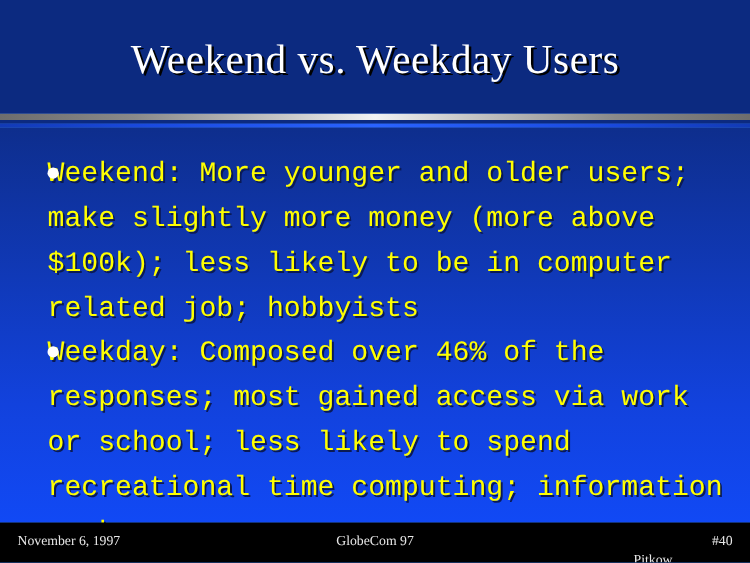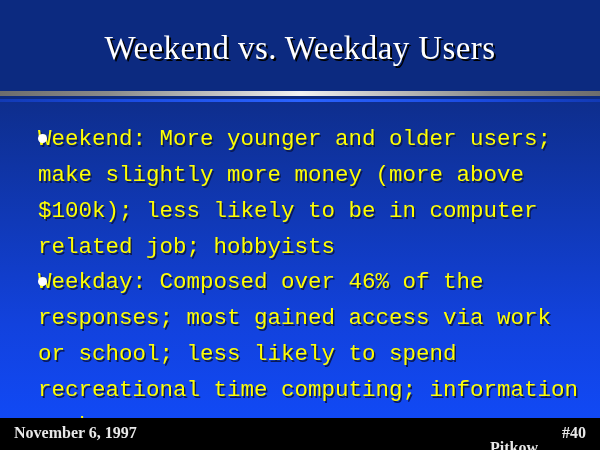--- a/index.html
+++ b/index.html
@@ -116,22 +116,22 @@
   }
   .footer-inner {
     position: absolute;
     left: 0; top: 426px;
     width: 600px;
     height: 18px;
   }
   .footer-text {
     position: absolute;
     font-family: "Liberation Serif", serif;
-    font-weight: bold;
-    font-size: 16px;
+    font-weight: normal;
+    font-size: 11px;
     line-height: 14px;
     color: #e8e8e8;
     white-space: nowrap;
   }
   .footer-date  { left: 14px; }
   .footer-event { left: 0; width: 600px; text-align: center; }
   .footer-author{ right: 62px; margin-top: 15px; }
   .footer-num   { right: 14px; }
 </style>
 </head>
@@ -155,17 +155,18 @@
     </div>
     <div class="bullet-item b2">
       <span class="bullet-marker"></span>
       <div class="bullet-text">Weekday: Composed over 46% of the responses; most gained access via work or school; less likely to spend recreational time computing; information workers</div>
     </div>
   </div>
 
   <div class="footer-band"></div>
   <div class="footer-inner">
     <div class="footer-text footer-date">November 6, 1997</div>
+    <div class="footer-text footer-event">GlobeCom 97</div>
     <div class="footer-text footer-author">Pitkow</div>
     <div class="footer-text footer-num">#40</div>
   </div>
 
 </div>
 
 </body></html>

